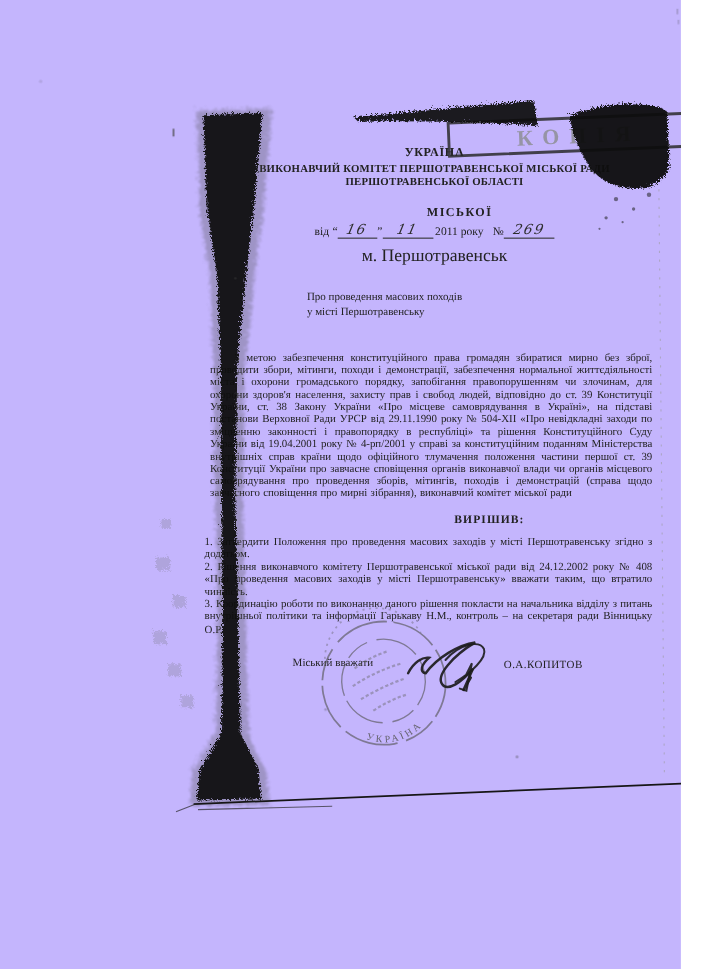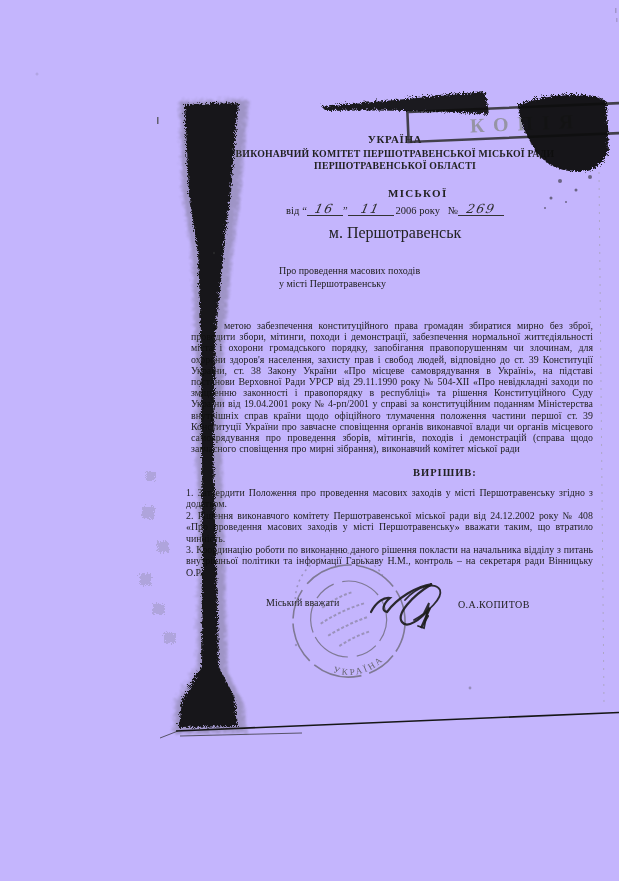--- a/index.html
+++ b/index.html
@@ -50,21 +50,21 @@
   </div>
 
   <div class="abs doc-type">МІСЬКОЇ</div>
 
   <div class="abs date-row">
     <span class="lbl">від</span>
     <span>“</span>
     <span class="blank day"><span class="hand">16</span></span>
     <span>”</span>
     <span class="blank month"><span class="hand">11</span></span>
-    <span class="lbl" style="padding-left:2px;">2006 року</span>
+    <span class="lbl" style="padding-left:2px;">2011 року</span>
   </div>
 
   <div class="abs num-group">
     <span class="lbl">№</span>
     <span class="blank num"><span class="hand">269</span></span>
   </div>
 
   <div class="abs place">м. Першотравенськ</div>
 
   <div class="abs subject">

